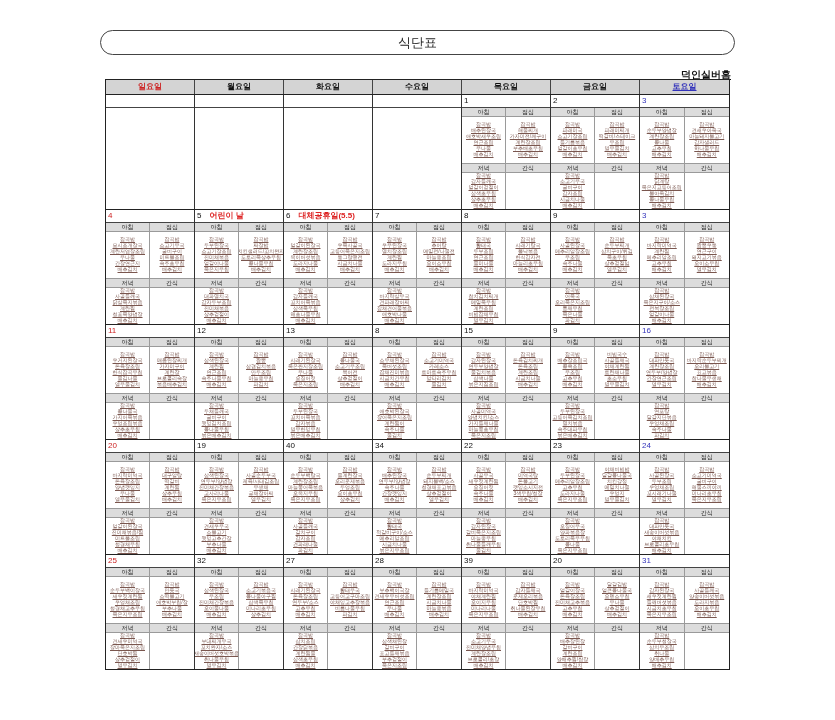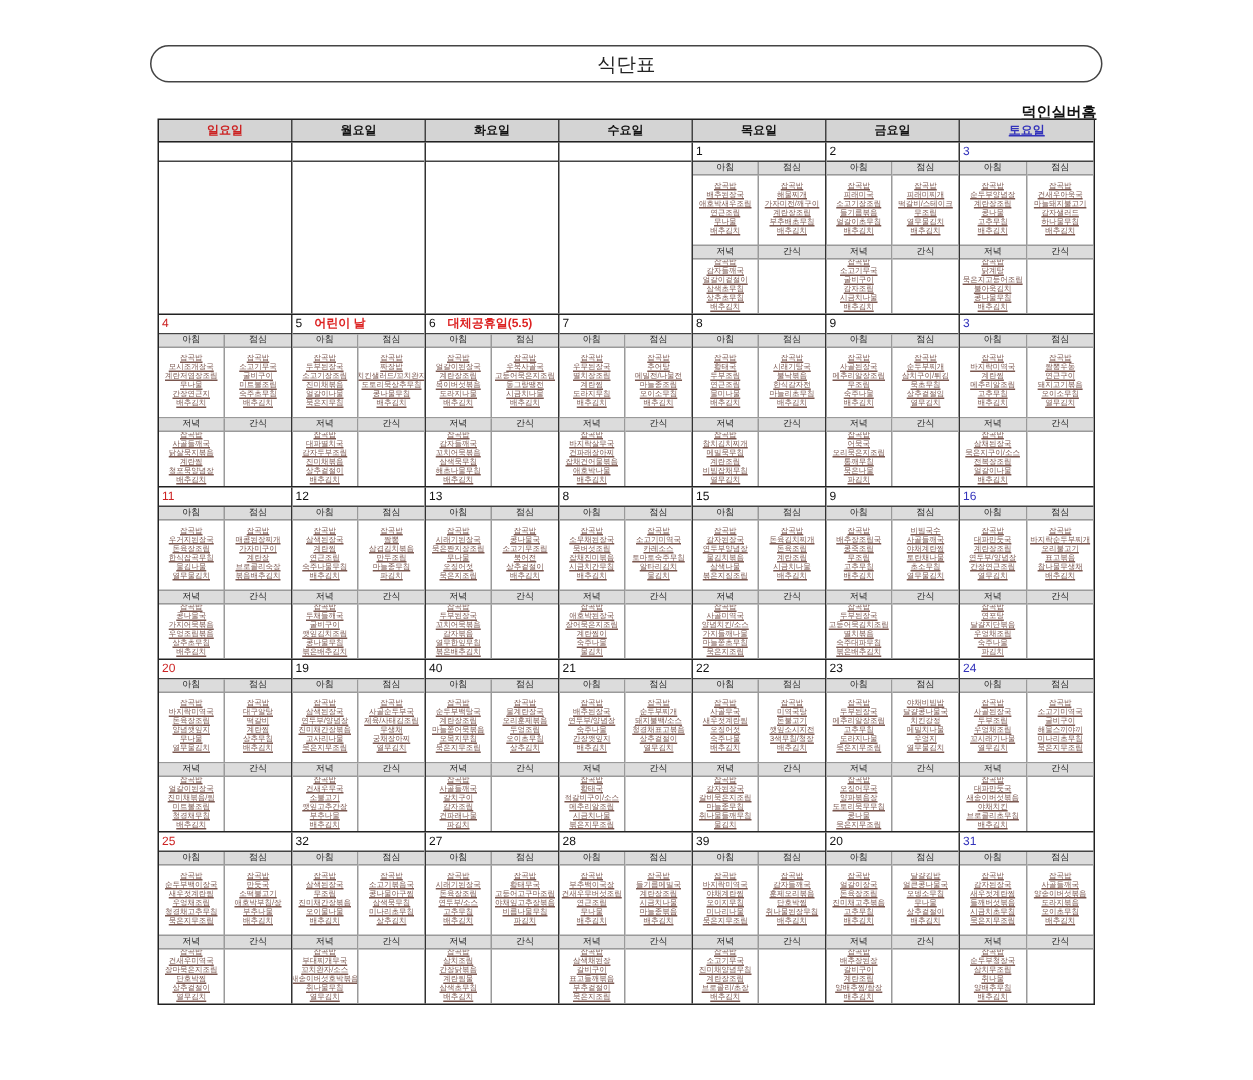--- a/index.html
+++ b/index.html
@@ -758,21 +758,21 @@
               <div class="">사골들깨국</div>
               <div class="">갈치구이</div>
               <div class="">감자조림</div>
               <div class="">건파래나물</div>
               <div class="">파김치</div>
             </div>
             <div class="meal row5" style="color: rgb(122, 86, 78);"></div>
           </div>
           <div class="day">
             <div class="numstrip">
-              <div class="" style="color: rgb(17, 17, 17);">21</div>
+              <div class="" style="color: rgb(17, 17, 17);">34</div>
             </div>
             <div class="sub c0" style="background: rgb(220, 220, 220);">아침</div>
             <div class="sub" style="background: rgb(220, 220, 220);">점심</div>
             <div class="meal c0" style="color: rgb(122, 86, 78);">
               <div class="">잡곡밥</div>
               <div class="">배추된장국</div>
               <div class="">연두부/양념장</div>
               <div class="">숙주나물</div>
               <div class="">간장깻잎지</div>
               <div class="">배추김치</div>

